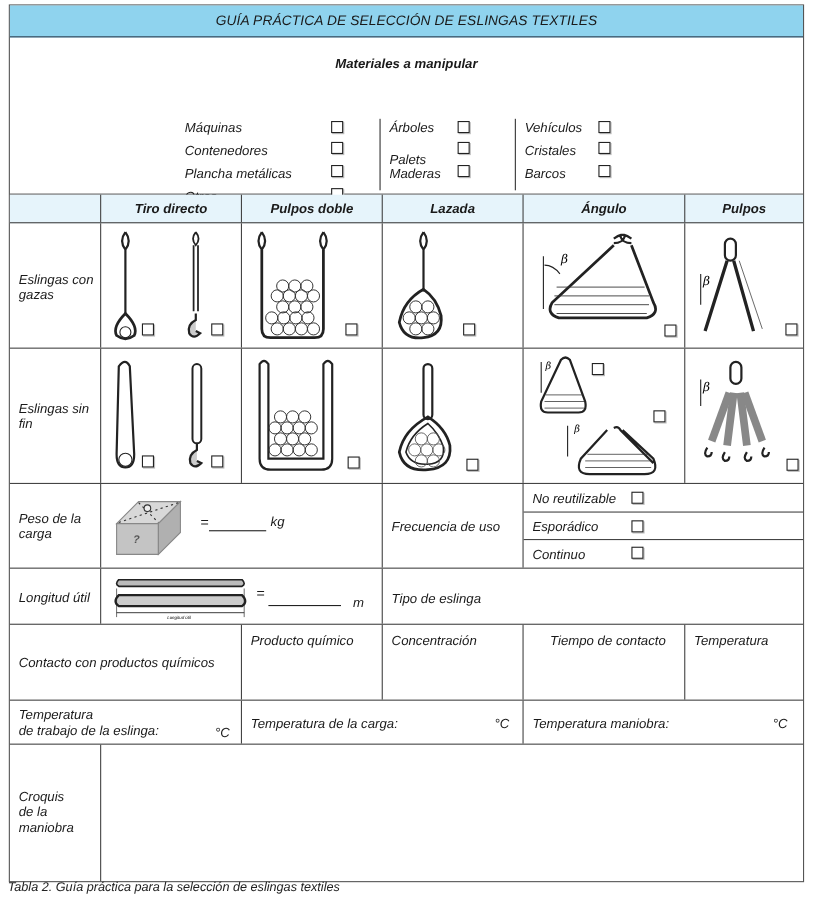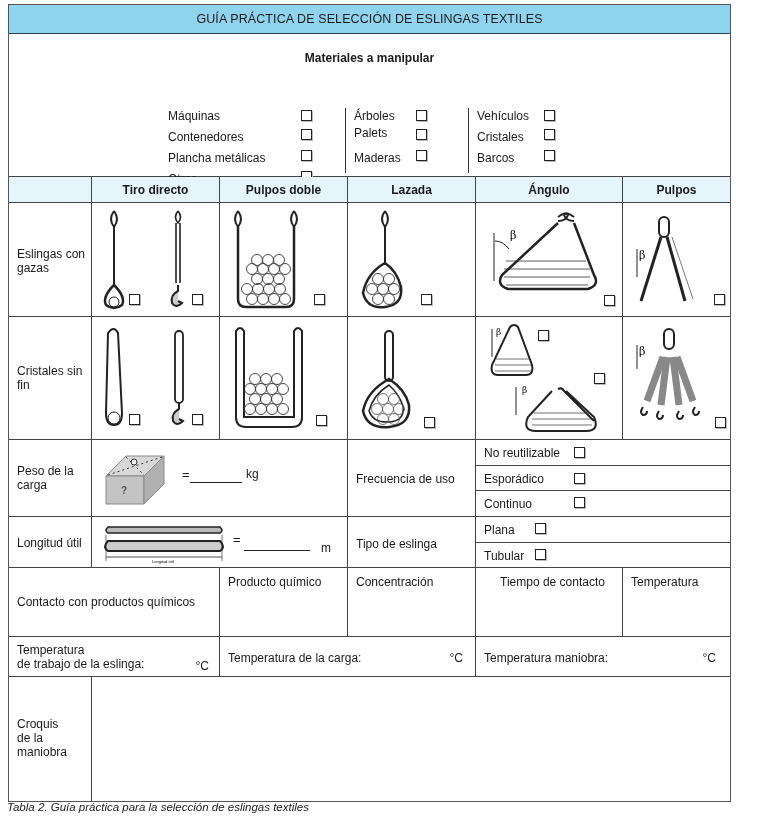--- a/index.html
+++ b/index.html
@@ -1,17 +1,17 @@
 <!DOCTYPE html>
 <html><head>
   <meta charset="utf-8">
   <style>
     html, body { margin: 0; padding: 0; background: #ffffff; }
     body { width: 762px; height: 821px; position: relative; font-family: "Liberation Sans", sans-serif; color: #1a1a1a; }
-    .frame { position: absolute; left: 8px; top: 4px; width: 723px; border: 1.5px solid #555; box-sizing: border-box; }
+    .frame { position: absolute; left: 8px; top: 4px; width: 723px; border: 1.5px solid #555; box-sizing: border-box; font-style: italic; }
     .title-bar { height: 28px; background: #8fd3ee; border-bottom: 1.5px solid #2c3e50; display: flex; align-items: center; justify-content: center; font-size: 12.5px; letter-spacing: 0.1px; }
     .materials { position: relative; height: 142px; border-bottom: 1.5px solid #444; }
     .materials-title { position: absolute; top: 17px; left: 0; right: 0; text-align: center; font-weight: bold; font-size: 12px; }
     .mat { position: absolute; font-size: 12px; }
     .cb { position: absolute; width: 9px; height: 9px; border: 1.3px solid #222; background: #fff; box-shadow: 1px 1px 0 #bbb; }
     .vsep { position: absolute; width: 1px; background: #333; }
 
     .grid { position: relative; }
     .row { position: relative; border-bottom: 1.5px solid #444; box-sizing: border-box; }
     .cell { position: absolute; top: 0; bottom: 0; box-sizing: border-box; border-left: 1.3px solid #444; }
@@ -38,21 +38,21 @@
     <span class="cb" style="left:292px;top:95px"></span>
     <span class="mat" style="left:159px;top:117px">Plancha metálicas</span>
     <span class="cb" style="left:292px;top:116px"></span>
     <span class="mat" style="left:159px;top:138px">Otros</span>
     <span class="cb" style="left:292px;top:137px"></span>
 
     <div class="vsep" style="left:336px;top:74px;height:65px"></div>
 
     <span class="mat" style="left:345px;top:75px">Árboles</span>
     <span class="cb" style="left:407px;top:76px"></span>
-    <span class="mat" style="left:345px;top:92px">Palets</span>
+    <span class="mat" style="left:345px;top:104px">Palets</span>
     <span class="cb" style="left:407px;top:95px"></span>
     <span class="mat" style="left:345px;top:117px">Maderas</span>
     <span class="cb" style="left:407px;top:116px"></span>
 
     <div class="vsep" style="left:459px;top:74px;height:65px"></div>
 
     <span class="mat" style="left:468px;top:75px">Vehículos</span>
     <span class="cb" style="left:535px;top:76px"></span>
     <span class="mat" style="left:468px;top:96px">Cristales</span>
     <span class="cb" style="left:535px;top:95px"></span>
@@ -149,21 +149,21 @@
           <path d="M38 34 L18 98 M44 34 L62 98" stroke="#222" stroke-width="3" fill="none"></path>
           <line x1="14" y1="46" x2="14" y2="74" stroke="#222"></line>
           <text x="16" y="56" font-size="11" font-family="DejaVu Serif, serif">β</text>
           <line x1="49" y1="34" x2="70" y2="96" stroke="#555" stroke-width="0.8"></line>
         </svg>
         <span class="cb" style="left:91px;top:91px"></span>
       </div>
     </div>
 
     <div class="row" style="height:123px">
-      <div class="cell first label" style="left:0;width:82px;padding:47px 0 0 8px">Cristales sin fin</div>
+      <div class="cell first label" style="left:0;width:82px;padding:47px 0 0 8px">Eslingas sin fin</div>
       <div class="cell" style="left:82px;width:128px">
         <svg width="128" height="121">
           <path d="M16 16 q6 -8 10 0 L30 96 q0 12 -8 12 q-8 0 -8 -12z" stroke="#222" stroke-width="2" fill="none"></path>
           <circle cx="22" cy="101" r="6" stroke="#222" fill="none"></circle>
           <rect x="83" y="14" width="8" height="72" rx="4" stroke="#222" stroke-width="1.8" fill="none"></rect>
           <path d="M87 86 l0 6 q-8 4 -6 12 q4 6 10 0 l-4 -2" stroke="#222" stroke-width="2" fill="#ccc"></path>
         </svg>
         <span class="cb" style="left:37px;top:97px"></span>
         <span class="cb" style="left:100px;top:97px"></span>
       </div>
@@ -291,30 +291,20 @@
           <line x1="4" y1="36" x2="120" y2="36" stroke="#222" stroke-width="0.8"></line>
           <line x1="4" y1="14" x2="4" y2="40" stroke="#222" stroke-width="0.6"></line>
           <line x1="120" y1="14" x2="120" y2="40" stroke="#222" stroke-width="0.6"></line>
           <text x="50" y="42" font-size="4">Longitud útil</text>
         </svg>
         <span style="position:absolute;left:141px;top:15px;font-size:13px">=</span>
         <span style="position:absolute;left:152px;top:33px;width:66px;border-bottom:1px solid #222"></span>
         <span style="position:absolute;left:229px;top:24px;font-size:12px">m</span>
       </div>
       <div class="cell label" style="left:338px;width:128px;padding:20px 0 0 8px">Tipo de eslinga</div>
-      <div class="cell" style="left:466px;width:255px">
-        <div class="sub" style="top:0;height:26px;border-top:none">
-          <span style="position:absolute;left:8px;top:6px">Plana</span>
-          <span class="cb" style="left:59px;top:6px"></span>
-        </div>
-        <div class="sub" style="top:25px;height:25px">
-          <span style="position:absolute;left:8px;top:6px">Tubular</span>
-          <span class="cb" style="left:59px;top:6px"></span>
-        </div>
-      </div>
     </div>
 
     <div class="row" style="height:69px">
       <div class="cell first label" style="left:0;width:210px;padding:27px 0 0 8px">Contacto con productos químicos</div>
       <div class="cell label" style="left:210px;width:128px;padding:7px 0 0 8px">Producto químico</div>
       <div class="cell label" style="left:338px;width:128px;padding:7px 0 0 8px">Concentración</div>
       <div class="cell label" style="left:466px;width:147px;padding:7px 0 0 24px">Tiempo de contacto</div>
       <div class="cell label" style="left:613px;width:108px;padding:7px 0 0 8px">Temperatura</div>
     </div>
 

